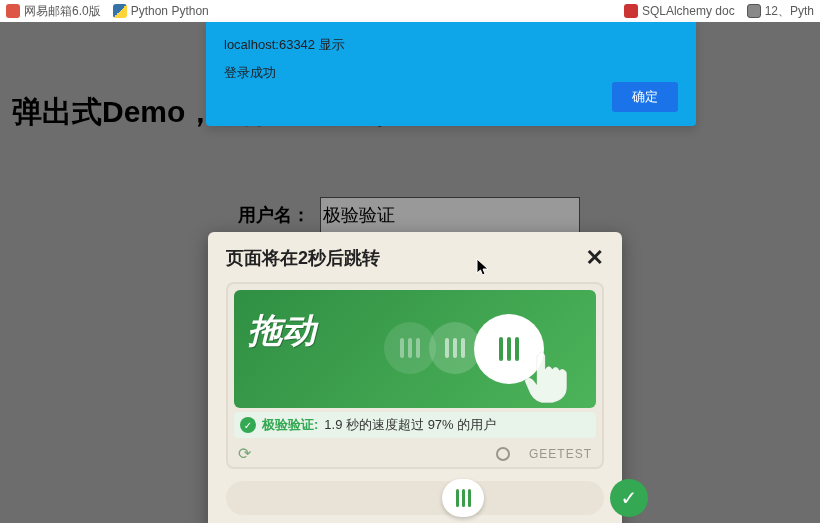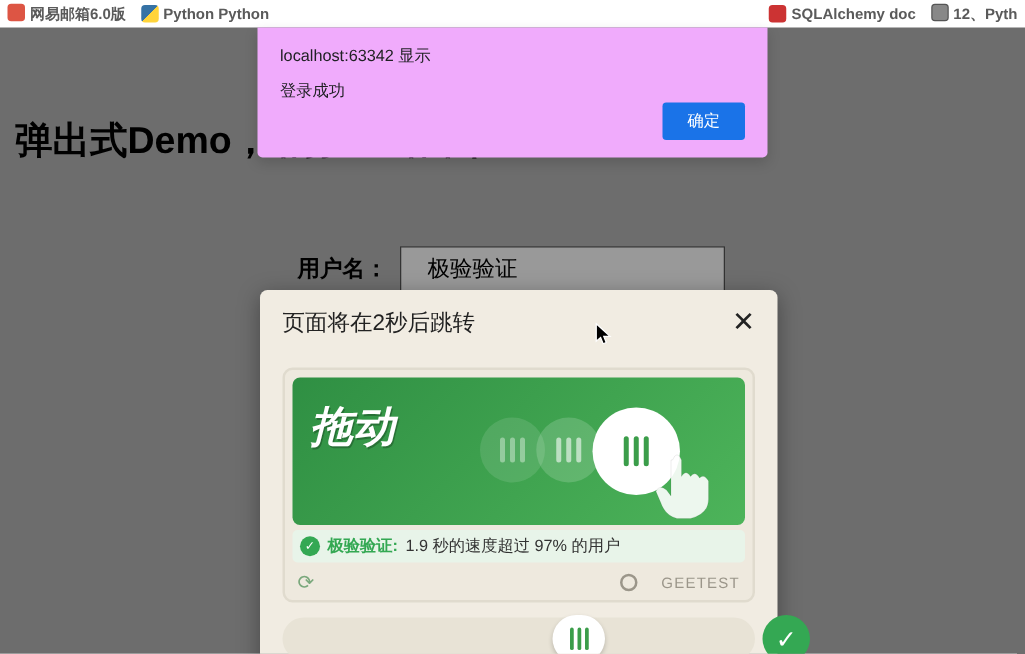--- a/index.html
+++ b/index.html
@@ -15,21 +15,21 @@
   .bookmarks {
     height: 22px;
     background: #fff;
     display: flex;
     align-items: center;
     padding: 0 6px;
     font-size: 12px;
     color: #5a5a5a;
     gap: 12px;
   }
-  .bookmarks .bm-item { display: flex; align-items: flex-start; gap: 4px; white-space: nowrap; font-weight: bold; }
+  .bookmarks .bm-item { display: flex; align-items: center; gap: 4px; white-space: nowrap; }
   .bookmarks .spacer { flex: 1; }
   .bm-icon { width: 14px; height: 14px; border-radius: 3px; display: inline-block; }
   .ico-mail { background: #d54; }
   .ico-py { background: linear-gradient(135deg,#3572A5 50%,#FFD43B 50%); }
   .ico-sql { background: #c33; }
   .ico-generic { background: #888; border: 1px solid #555; }
 
   
   .page {
     position: relative;
@@ -55,31 +55,31 @@
     align-items: center;
     gap: 10px;
   }
   .form-row label { font-size: 18px; color: #000; font-weight: bold; }
   .form-row input {
     width: 260px;
     height: 36px;
     border: 1px solid #333;
     background: #999;
     font-size: 18px;
-    padding: 4px 21px;
+    padding: 4px 2px;
     color: #000;
   }
 
   
   .alert {
     position: absolute;
     top: 0;
     left: 206px;
-    width: 408px;
-    background: #f0abfc;
+    width: 490px;
+    background: #0ea5e9;
     border-radius: 0 0 4px 4px;
     box-shadow: 0 4px 10px rgba(0,0,0,.15);
     padding: 14px 18px 14px 18px;
   }
   .alert-origin { font-size: 13px; color: #202124; margin-bottom: 10px; }
   .alert-msg { font-size: 13px; color: #202124; }
   .alert-actions { display: flex; justify-content: flex-end; }
   .alert-btn {
     background: #1a73e8;
     color: #fff;
@@ -100,25 +100,26 @@
     background: #f1ece2;
     border-radius: 6px;
     box-shadow: 0 4px 18px rgba(0,0,0,.35);
     padding: 0 0 16px 0;
   }
   .captcha-head {
     display: flex;
     align-items: center;
     justify-content: space-between;
     padding: 14px 18px 12px 18px;
+    font-weight: bold;
   }
   .captcha-head-title { font-size: 18px; color: #222; }
   .captcha-close { font-size: 22px; color: #222; cursor: pointer; line-height: 1; }
   .captcha-body {
-    margin: 12px 18px;
+    margin: 0 18px;
     background: #eee9de;
     border: 2px solid #e0dbce;
     border-radius: 8px;
     padding: 6px 6px 2px 6px;
   }
   .captcha-img {
     height: 118px;
     border-radius: 6px;
     background: linear-gradient(135deg,#2f8f43,#4db45a);
     position: relative;

